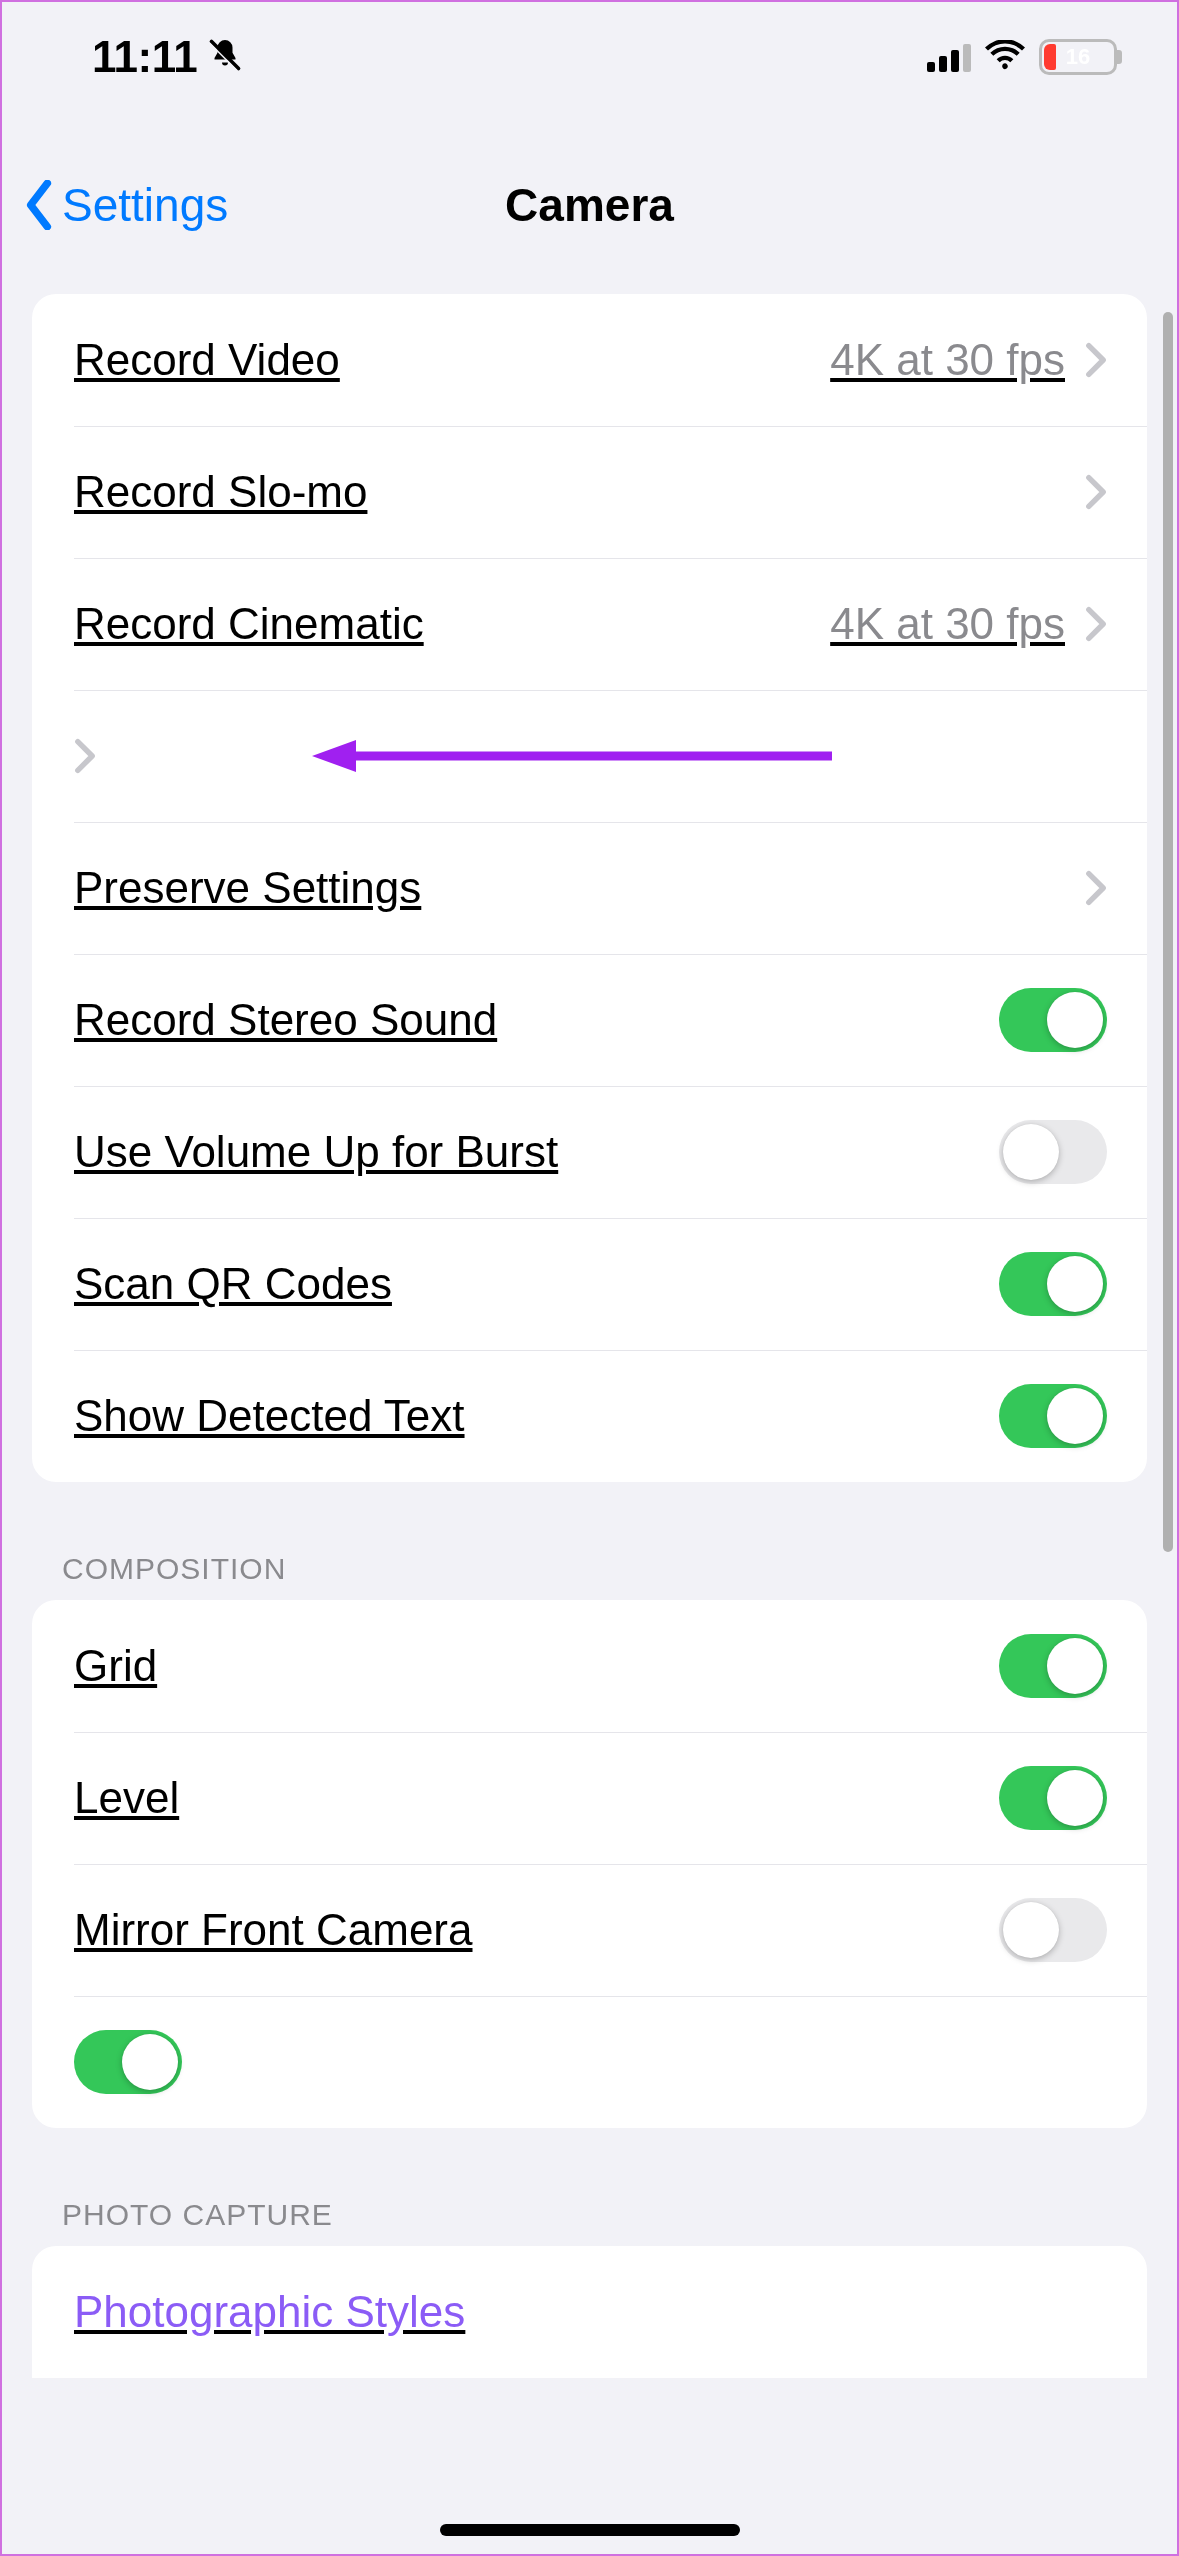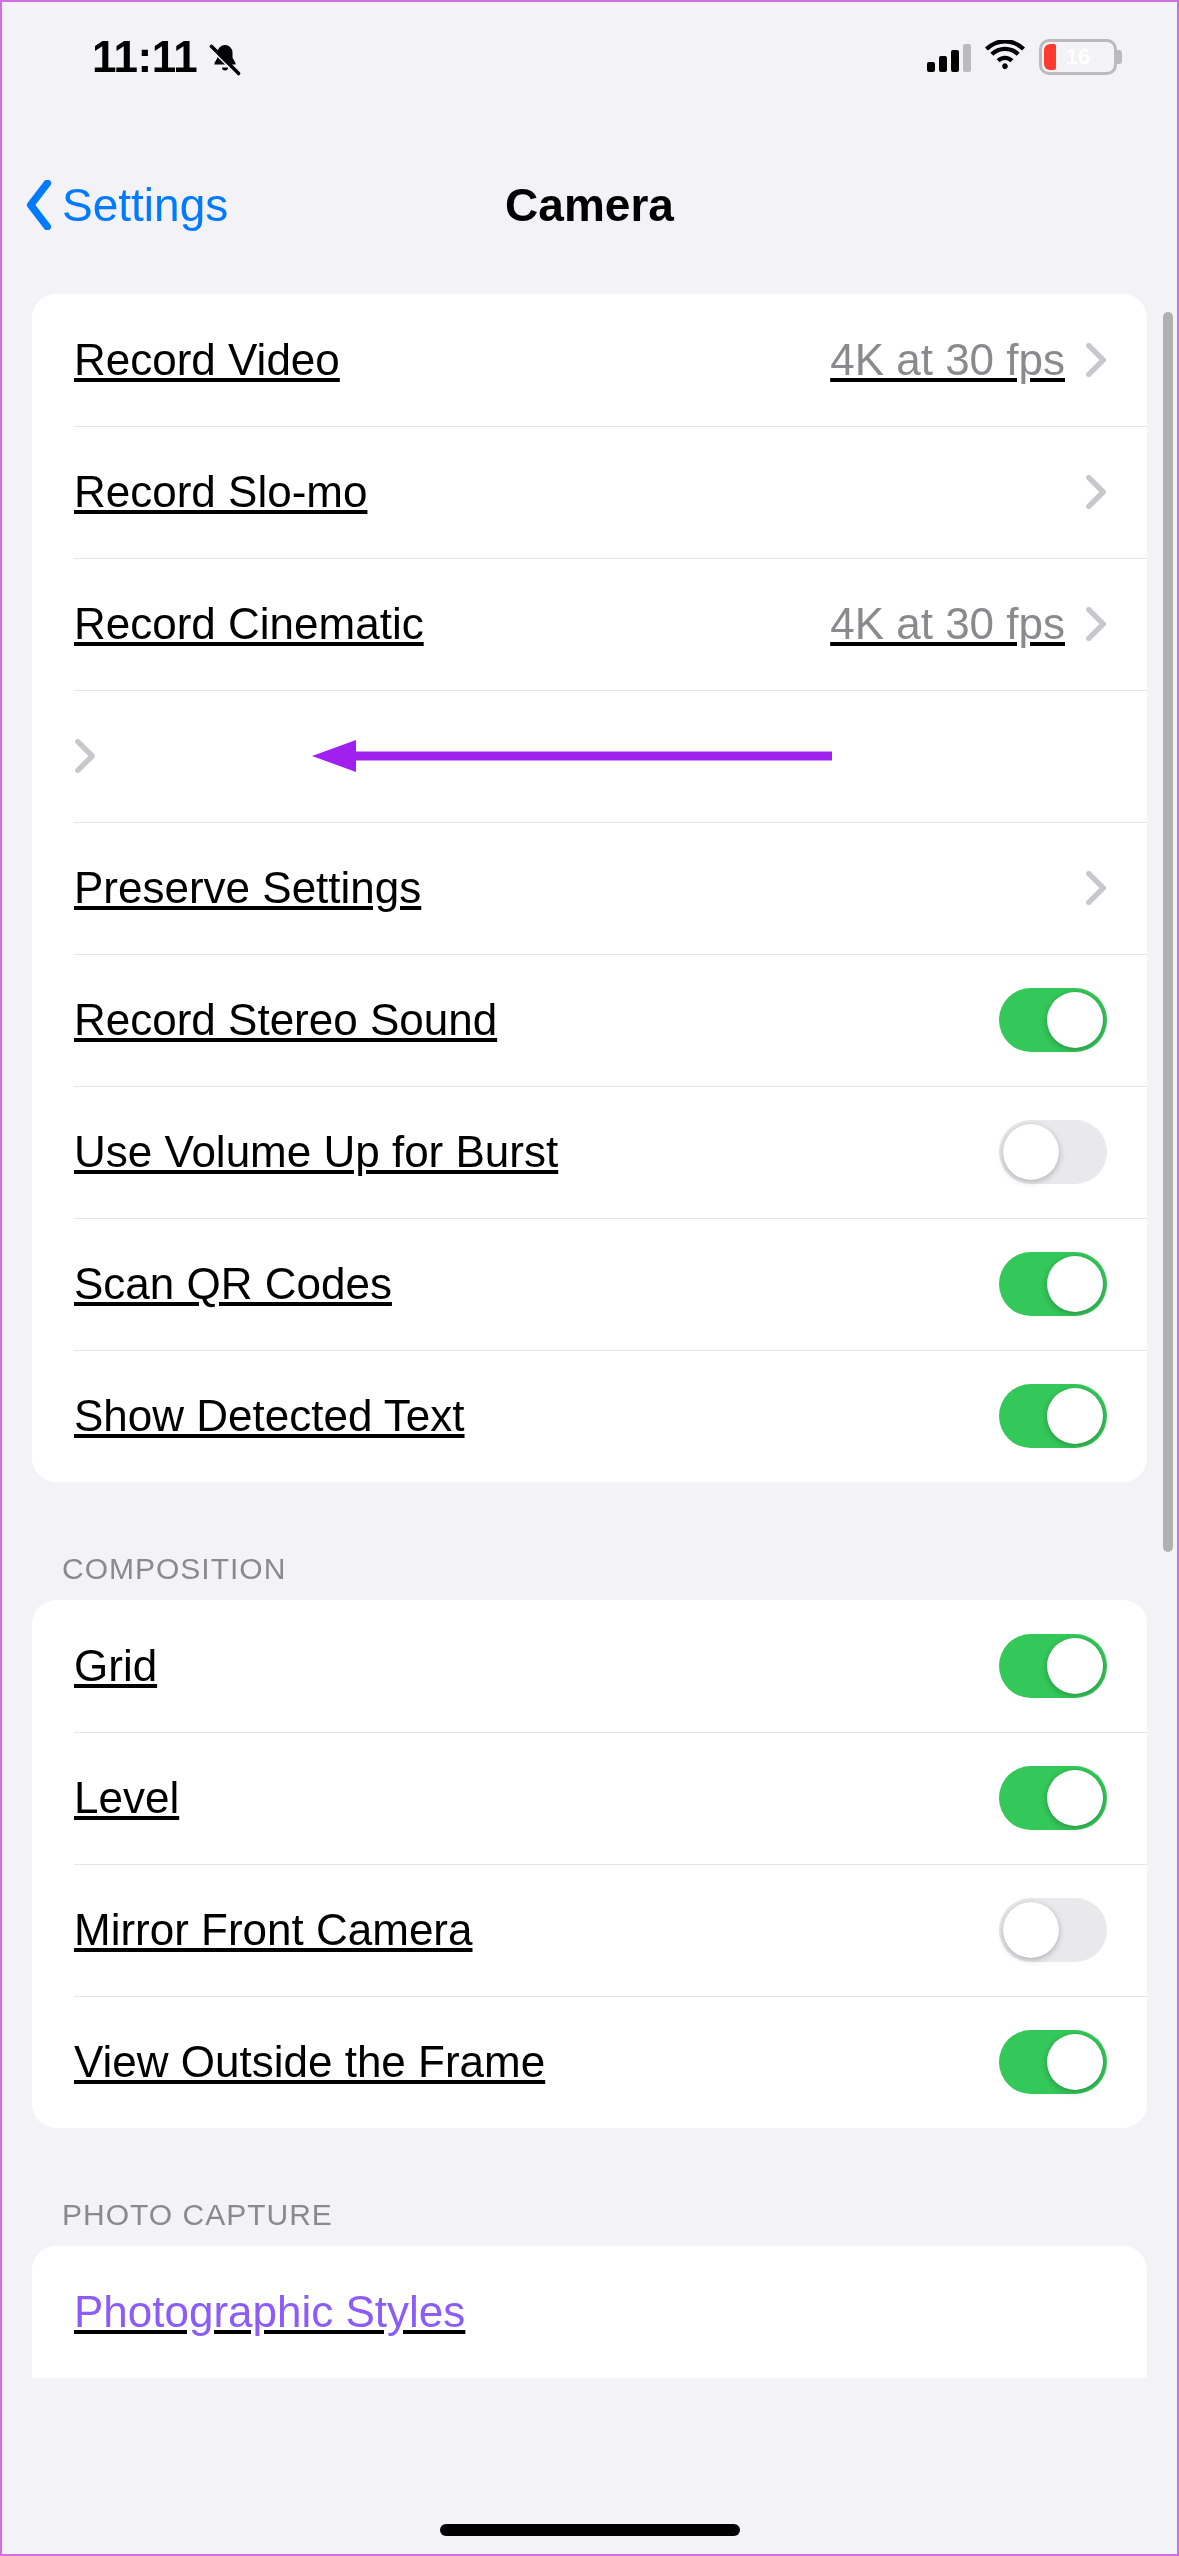--- a/index.html
+++ b/index.html
@@ -12,21 +12,21 @@
     }
 
     
     .status-bar {
       height: 110px;
       display: flex;
       align-items: center;
       justify-content: space-between;
       padding: 0 60px 0 90px;
     }
-    .status-left { display: flex; align-items: flex-end; gap: 10px; }
+    .status-left { display: flex; align-items: center; gap: 10px; }
     .status-time { font-size: 44px; font-weight: 700; letter-spacing: -0.5px; }
     .status-right { display: flex; align-items: center; gap: 14px; }
     .cell-bars { display: flex; align-items: flex-end; gap: 4px; height: 30px; }
     .cell-bars span { width: 8px; background: #000; border-radius: 2px; }
     .cell-bars span:nth-child(1){height:10px;}
     .cell-bars span:nth-child(2){height:16px;}
     .cell-bars span:nth-child(3){height:22px;}
     .cell-bars span:nth-child(4){height:28px; background:#bbb;}
     .battery {
       width: 78px; height: 36px; border: 3px solid #bbb; border-radius: 10px;
@@ -253,21 +253,20 @@
         <span class="knob"></span>
       </span>
   </div>
   <div class="row">
     <span class="row-label">Mirror Front Camera</span>
     <span class="toggle off">
         <span class="knob"></span>
       </span>
   </div>
   <div class="row">
-    <span class="row-label">View Outside the Frame</span>
     <span class="toggle on">
         <span class="knob"></span>
       </span>
   </div>
 </div>
 
 <div class="group-header">PHOTO CAPTURE</div>
 <div class="group" style="margin-top:0; border-radius:24px 24px 0 0;">
   <div class="row">
     <span class="row-label link">Photographic Styles</span>

